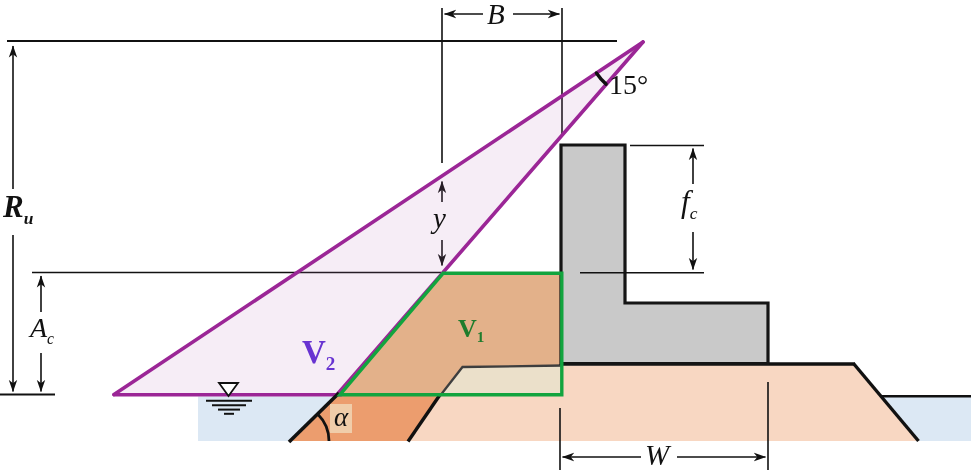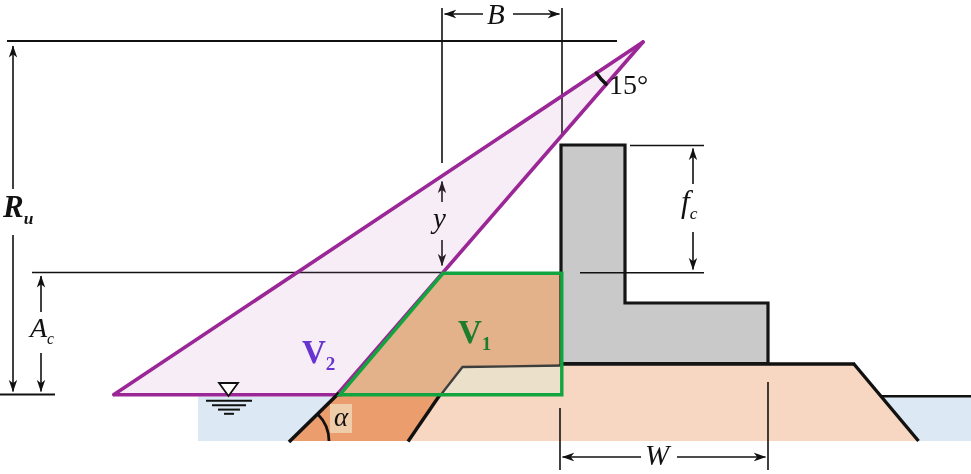--- a/index.html
+++ b/index.html
@@ -23,21 +23,21 @@
   .sub.upright{font-style:normal;}
   .lbl-ru{left:3px;top:191px;font-size:31px;font-weight:bold;}
   .lbl-ac{left:30px;top:314px;font-size:28px;}
   .lbl-y{left:433px;top:204px;font-size:29px;}
   .lbl-b{left:487px;top:0px;font-size:29px;}
   .lbl-fc{left:681px;top:186px;font-size:31px;text-align:right;}
   .lbl-w{left:645px;top:441px;font-size:29px;}
   .lbl-15{left:609px;top:71px;font-size:28px;font-style:normal;}
   .lbl-alpha{left:330px;top:404px;font-size:27px;background:#f0cdaa;padding:0 4px 2px 4px;}
   .lbl-v2{left:302px;top:297px;font-size:33px;font-weight:bold;font-style:normal;color:#6733d1;margin-top:39px;}
-  .lbl-v1{left:458px;top:316px;font-size:33px;font-weight:bold;font-style:normal;color:#1e7c2d;}
+  .lbl-v1{left:458px;top:316px;font-size:26px;font-weight:bold;font-style:normal;color:#1e7c2d;}
   .lbl-v2 .sub,.lbl-v1 .sub{font-style:normal;font-size:0.58em;vertical-align:-0.35em;}
 </style>
 </head>
 <body>
 
 <div class="stage">
 
   <svg width="971" height="474" viewBox="0 0 971 474">
     <defs>
       <marker id="arw" markerUnits="userSpaceOnUse" markerWidth="14" markerHeight="10" refX="11.6" refY="5" orient="auto-start-reverse">

